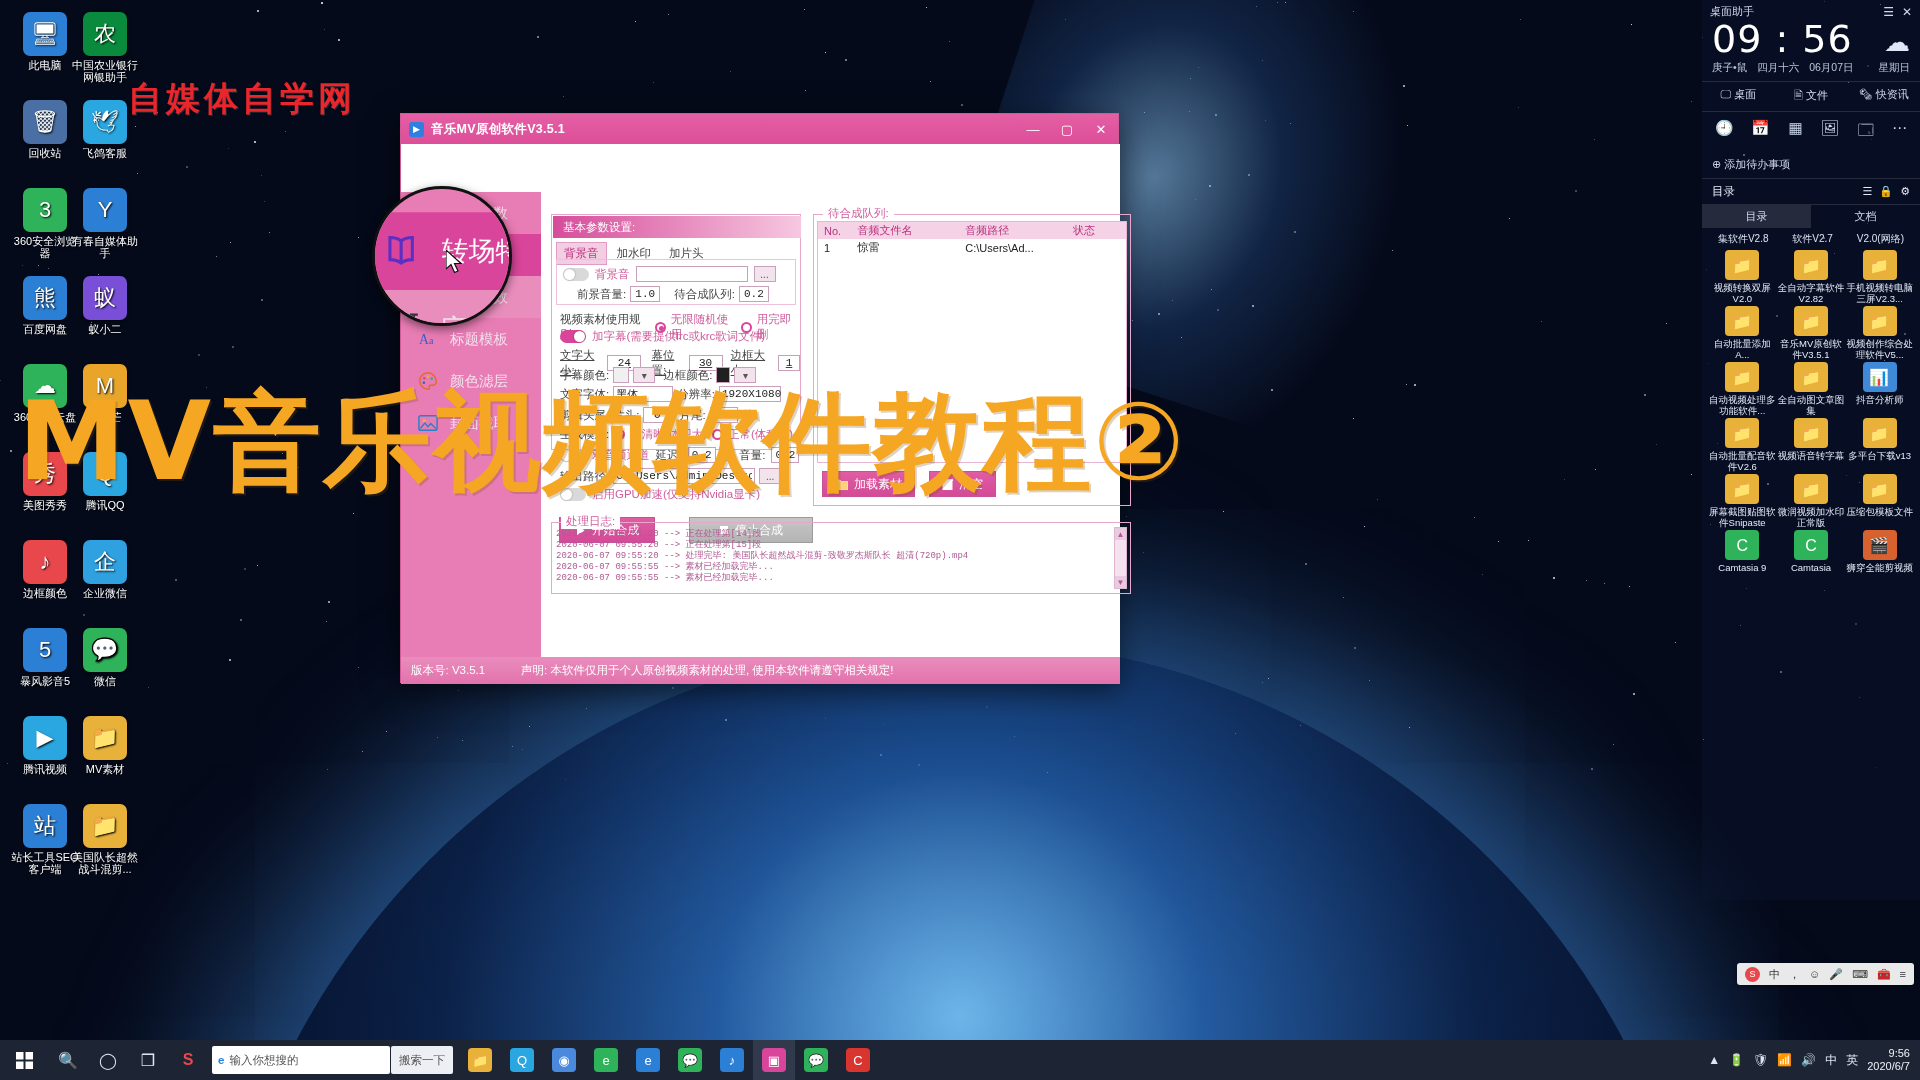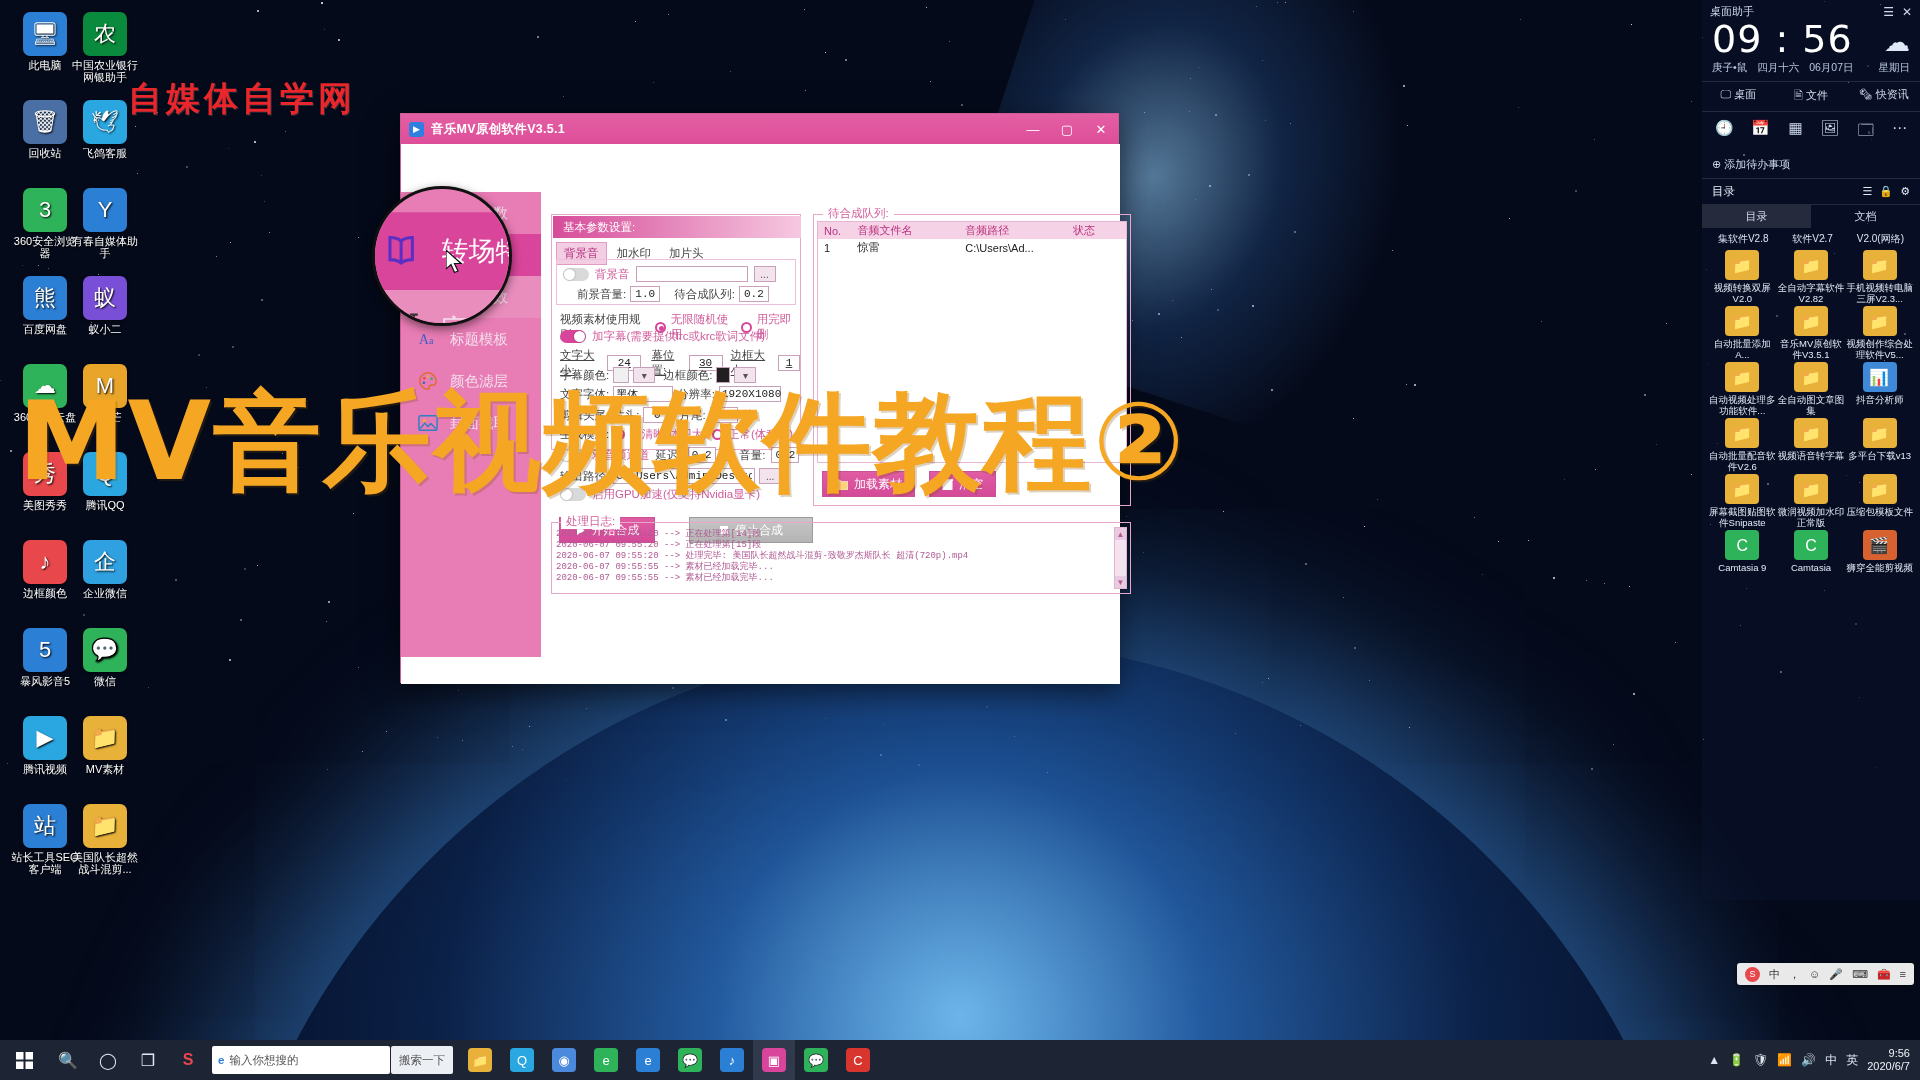--- a/index.html
+++ b/index.html
@@ -880,20 +880,24 @@
             <div>2020-06-07  09:55:55 --&gt; 素材已经加载完毕...</div>
             <div>2020-06-07  09:55:55 --&gt; 素材已经加载完毕...</div>
           </div>
         <div id="logscroll">
           <div class="ar">▲</div>
           <div class="ar bot">▼</div>
         </div>
       </div>
     </div>
 
+    <div id="statusbar">
+      <div class="v">版本号: V3.5.1</div>
+      <div class="d">声明: 本软件仅用于个人原创视频素材的处理, 使用本软件请遵守相关规定!</div>
+    </div>
   </div>
 </div>
 
 <div id="mag">
   <div id="magInner">
       <div class="side-item">
         <span class="sico">
           <svg width="22" height="22" viewBox="0 0 24 24" fill="none" stroke="#7b2f9e" stroke-width="1.6">
             <circle cx="12" cy="12" r="3.4"></circle>
             <circle cx="12" cy="12" r="6.4"></circle>

